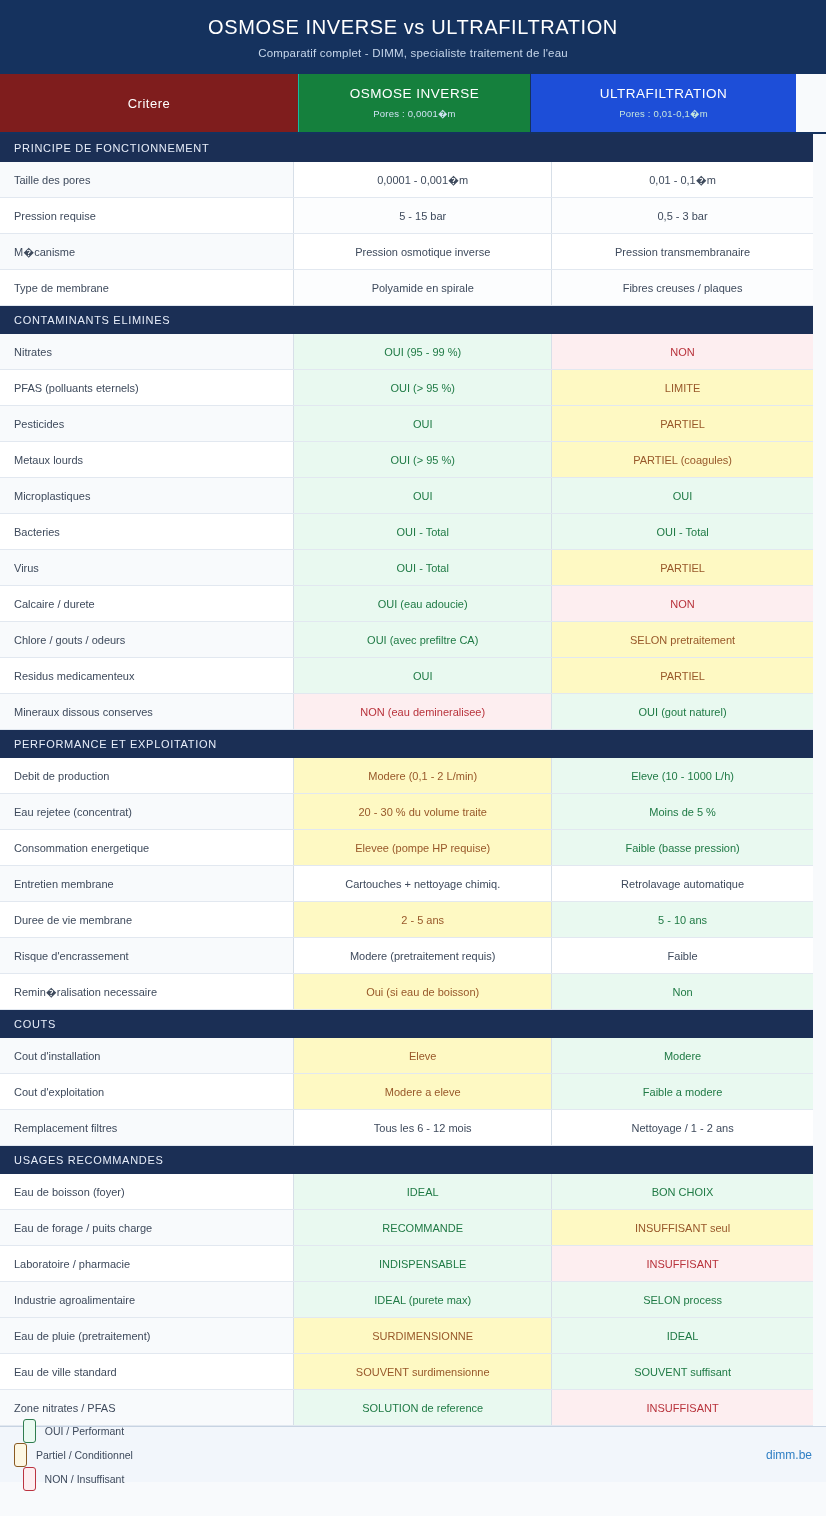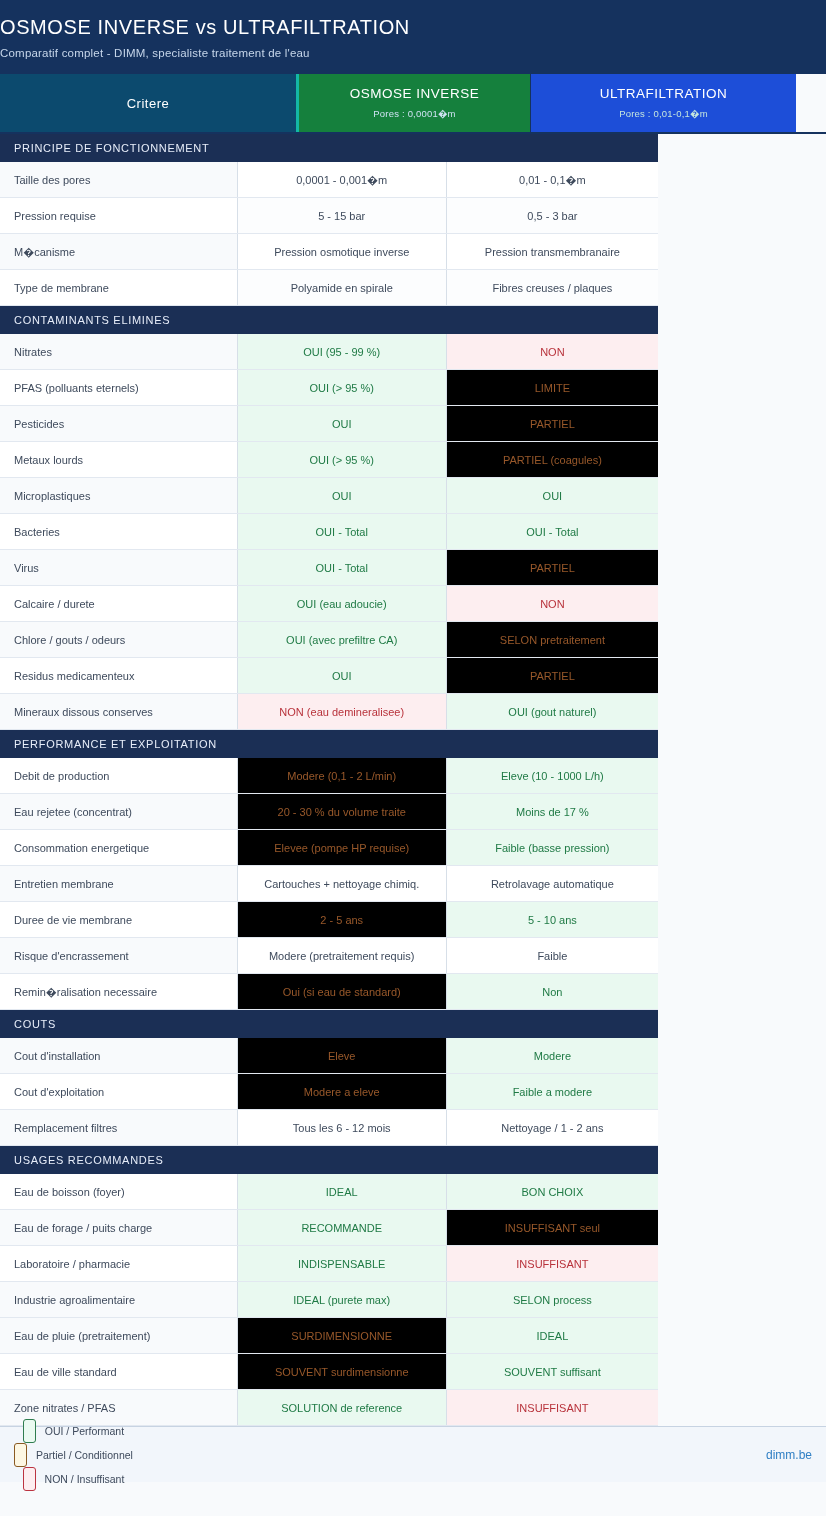--- a/index.html
+++ b/index.html
@@ -13,21 +13,21 @@
     min-height: 1516px;
     background: #f8fafc;
     display: flex;
     flex-direction: column;
   }
 
   
   .banner {
     background: #15325e;
     padding: 14px 0 13px 0;
-    text-align: left;
+    text-align: center;
   }
   .banner-title {
     color: #ffffff;
     font-size: 20px;
     letter-spacing: 0.6px;
     font-weight: 400;
     line-height: 26px;
   }
   .banner-sub {
     color: #c6d6ea;
@@ -45,39 +45,39 @@
   }
   .colhead > div {
     display: flex;
     flex-direction: column;
     align-items: center;
     justify-content: center;
     color: #ffffff;
   }
   .ch-criteria {
     width: 299px;
-    background: #0c4a6e;
-    border-right: 3px solid #14b8a6;
+    background: #7f1d1d;
+    border-right: 1px solid #14b8a6;
   }
   .ch-osmose {
     width: 232px;
     background: #15803d;
     border-right: 1px solid #15325e;
   }
   .ch-ultra {
     width: 265px;
     background: #1d4ed8;
   }
   .ch-name { font-size: 13.5px; letter-spacing: 0.5px; }
   .ch-name.plain { font-size: 13px; }
   .ch-sub { font-size: 9.5px; margin-top: 6px; color: #cfe2f3; letter-spacing: 0.2px; }
   .ch-ultra .ch-sub { color: #c5e5dd; }
 
   
-  .tbl { width: 658px; }
+  .tbl { width: 813px; }
   .section-band {
     background: #1b2f55;
     color: #e8eefa;
     font-size: 11px;
     letter-spacing: 0.7px;
     padding: 8px 0 7px 14px;
     height: 28px;
     line-height: 13px;
   }
   .row {
@@ -103,21 +103,21 @@
     width: 262px;
     justify-content: center;
     text-align: center;
     border-right: 1px solid #d7dfe8;
     padding: 0 8px;
   }
   .c-val:last-child { width: 265px; border-right: none; }
 
   
   .v-good    { background: #e9f9f0; color: #1f7a45; }
-  .v-warn    { background: #000000; color: #98582a; }
+  .v-warn    { background: #fef9c3; color: #98582a; }
   .v-bad     { background: #fdeef0; color: #b8323b; }
   .v-neutral { background: #ffffff; color: #3e4a5c; }
   .row.alt .v-neutral { background: #fcfdfe; }
 
   
   .legend {
     display: flex;
     align-items: center;
     height: 56px;
     padding: 0 14px;
@@ -247,21 +247,21 @@
       </div>
       <div class="section-band">PERFORMANCE ET EXPLOITATION</div>
       <div class="row alt">
         <div class="c c-crit">Debit de production</div>
         <div class="c c-val v-warn">Modere  (0,1 - 2 L/min)</div>
         <div class="c c-val v-good">Eleve  (10 - 1000 L/h)</div>
       </div>
       <div class="row">
         <div class="c c-crit">Eau rejetee (concentrat)</div>
         <div class="c c-val v-warn">20 - 30 % du volume traite</div>
-        <div class="c c-val v-good">Moins de 17 %</div>
+        <div class="c c-val v-good">Moins de 5 %</div>
       </div>
       <div class="row alt">
         <div class="c c-crit">Consommation energetique</div>
         <div class="c c-val v-warn">Elevee  (pompe HP requise)</div>
         <div class="c c-val v-good">Faible  (basse pression)</div>
       </div>
       <div class="row">
         <div class="c c-crit">Entretien membrane</div>
         <div class="c c-val v-neutral">Cartouches + nettoyage chimiq.</div>
         <div class="c c-val v-neutral">Retrolavage automatique</div>
@@ -271,21 +271,21 @@
         <div class="c c-val v-warn">2 - 5 ans</div>
         <div class="c c-val v-good">5 - 10 ans</div>
       </div>
       <div class="row">
         <div class="c c-crit">Risque d'encrassement</div>
         <div class="c c-val v-neutral">Modere (pretraitement requis)</div>
         <div class="c c-val v-neutral">Faible</div>
       </div>
       <div class="row alt">
         <div class="c c-crit">Remin�ralisation necessaire</div>
-        <div class="c c-val v-warn">Oui (si eau de standard)</div>
+        <div class="c c-val v-warn">Oui (si eau de boisson)</div>
         <div class="c c-val v-good">Non</div>
       </div>
       <div class="section-band">COUTS</div>
       <div class="row">
         <div class="c c-crit">Cout d'installation</div>
         <div class="c c-val v-warn">Eleve</div>
         <div class="c c-val v-good">Modere</div>
       </div>
       <div class="row alt">
         <div class="c c-crit">Cout d'exploitation</div>

